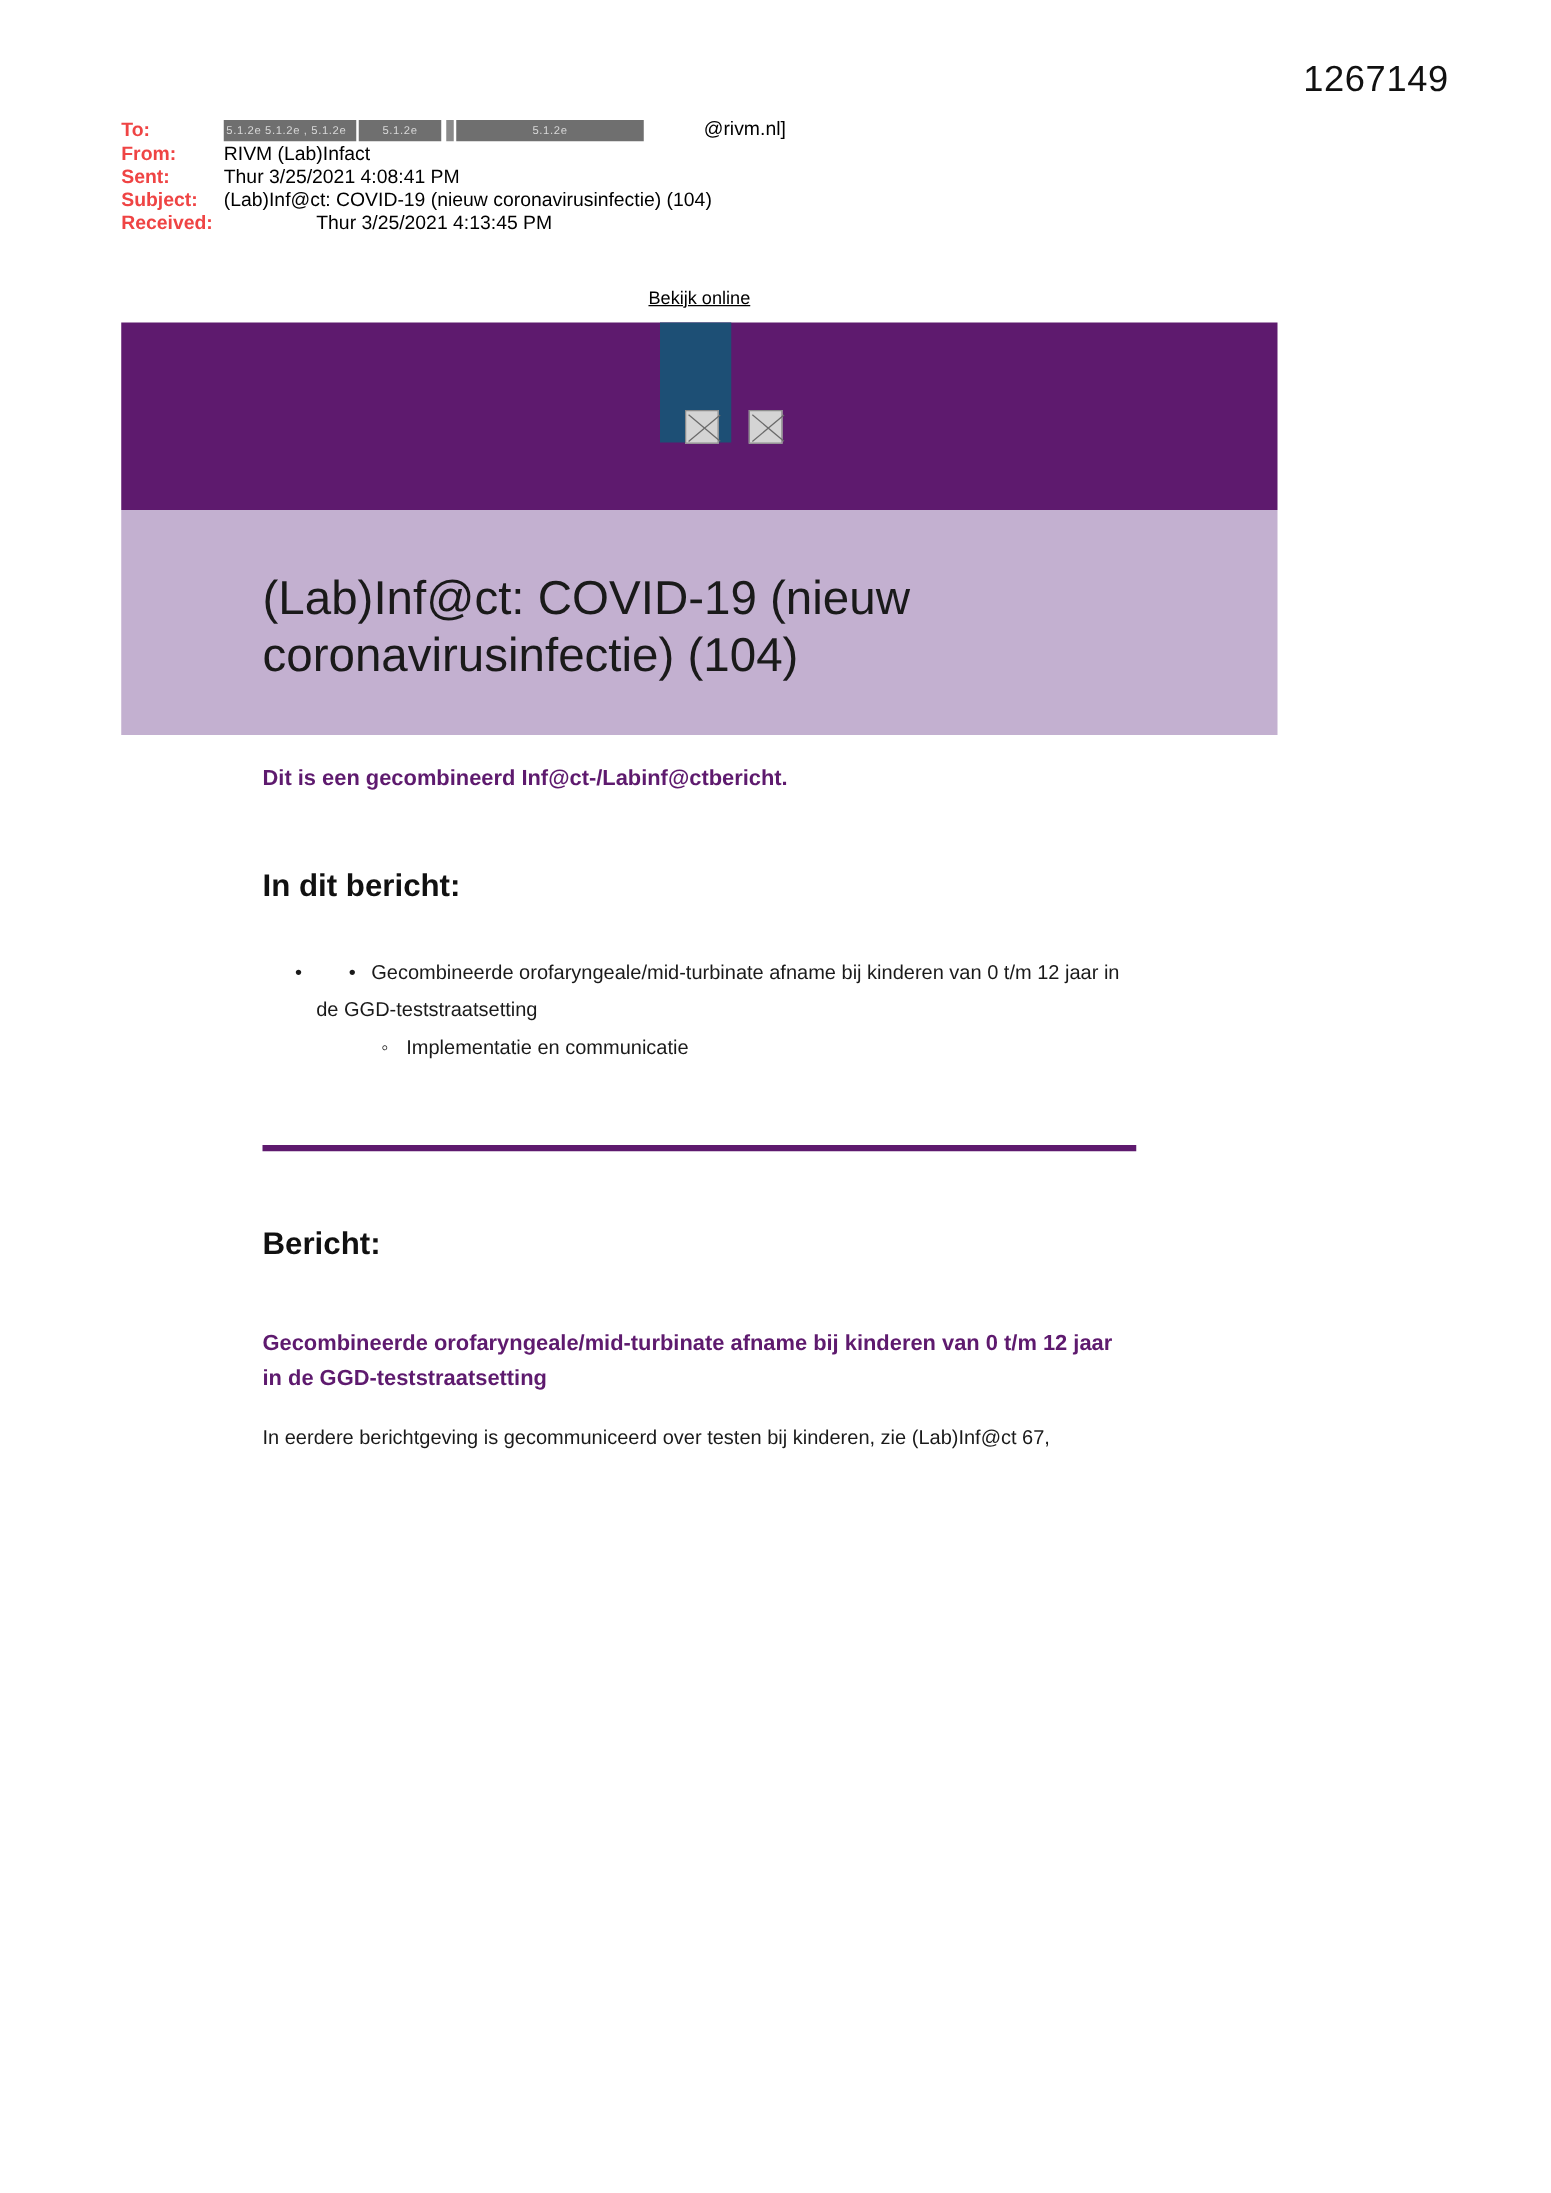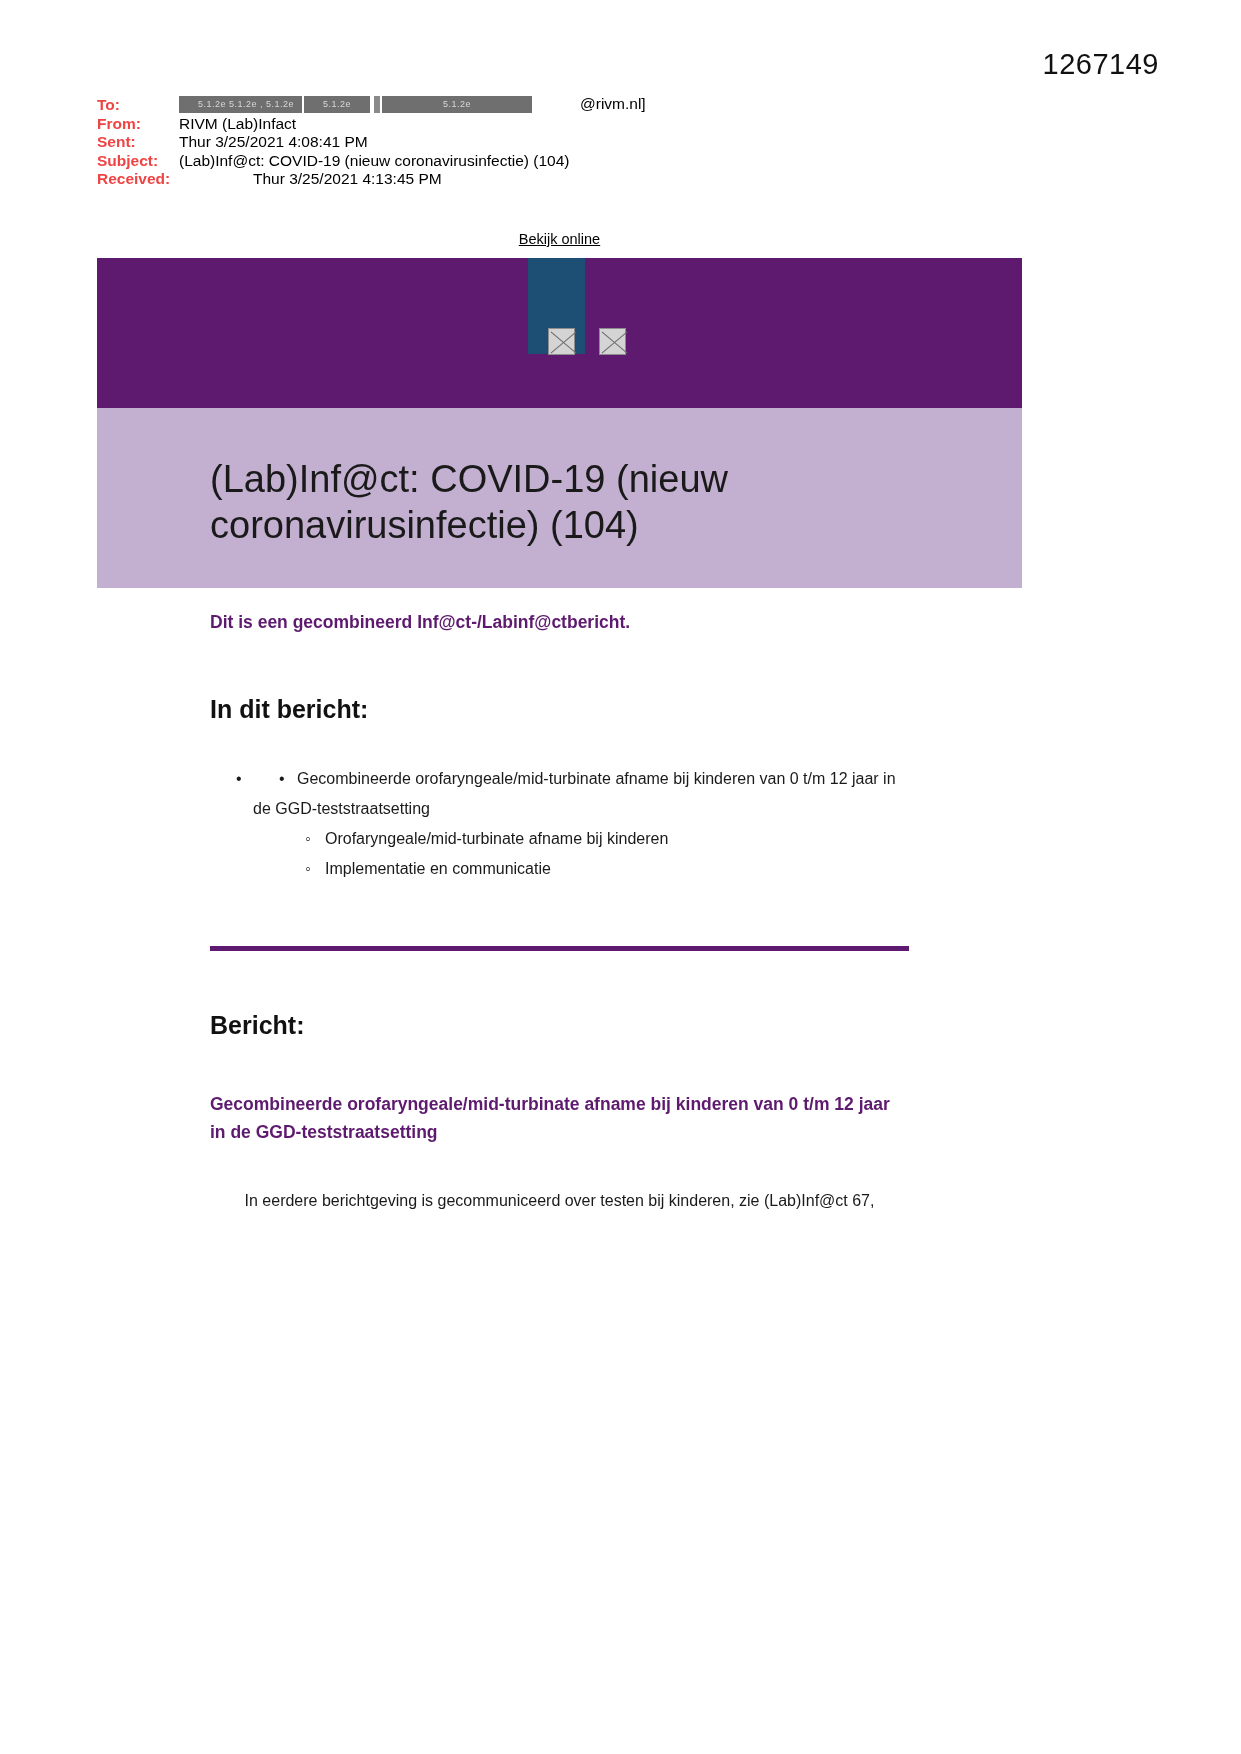--- a/index.html
+++ b/index.html
@@ -75,21 +75,21 @@
     background: #6f6f6f;
     color: #d8d8d8;
     font-size: 9px;
     letter-spacing: 0.5px;
     display: inline-flex;
     align-items: center;
     justify-content: center;
     height: 17px;
     font-family: "Liberation Sans", sans-serif;
   }
-  .redact.r1 { width: 104px; justify-content: flex-start; padding-left: 19px; }
+  .redact.r1 { width: 104px; justify-content: flex-start; padding-left: 2px; }
   .redact.r2 { width: 66px; margin-left: 2px; }
   .redact.r3 { width: 6px; margin-left: 4px; background: #8a8a8a; color: transparent;}
   .redact.r4 { width: 150px; margin-left: 2px; }
   .redact-tail {
     font-size: 15.5px;
     margin-left: 48px;
     color: #000;
   }
 
   
@@ -260,22 +260,21 @@
     font-weight: bold;
     font-size: 17.5px;
     line-height: 28px;
     margin-top: 50px;
   }
 
   .para {
     font-size: 16px;
     line-height: 26px;
     color: #1a1a1a;
-    margin-top: 42px;
-    text-align: center;
+    margin-top: 22px;
   }
 
   .nl-bottom-pad { height: 40px; }
 </style>
 </head>
 <body>
 
 <div class="page">
 
   <div class="doc-number">1267149</div>
@@ -336,21 +335,20 @@
     <div class="nl-body">
 
       <div class="purple-bold">Dit is een gecombineerd Inf@ct-/Labinf@ctbericht.</div>
 
       <div class="h-section">In dit bericht:</div>
 
       <ul class="bullets">
         <li class="wrap-flush">
           <span class="bullet-glyph">•</span><span>Gecombineerde orofaryngeale/mid-turbinate afname bij kinderen van 0 t/m 12 jaar in de GGD-teststraatsetting</span>
           <ul class="sub">
-            <li>Orofaryngeale/mid-turbinate afname bij kinderen</li>
             <li>Implementatie en communicatie</li>
           </ul>
         </li>
       </ul>
 
       <div class="divider"></div>
 
       <div class="h-bericht">Bericht:</div>
 
       <div class="sub-purple">Gecombineerde orofaryngeale/mid-turbinate afname bij kinderen van 0 t/m 12 jaar in de GGD-teststraatsetting</div>

